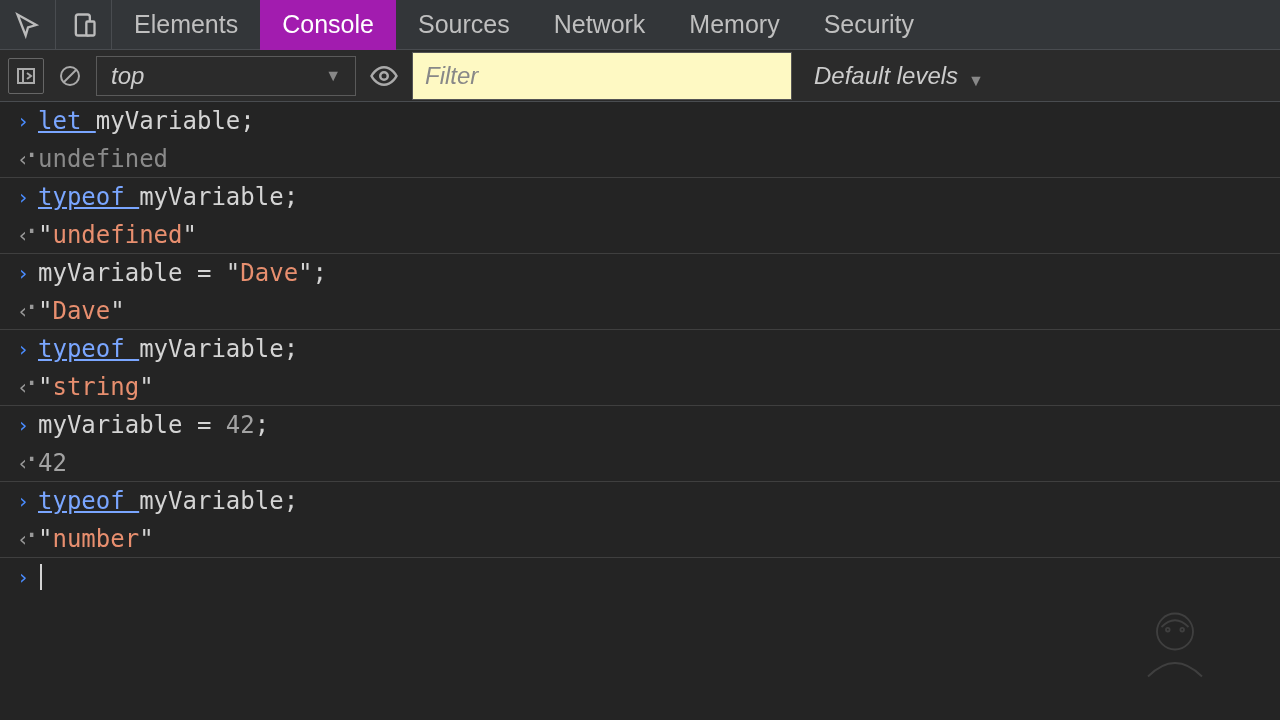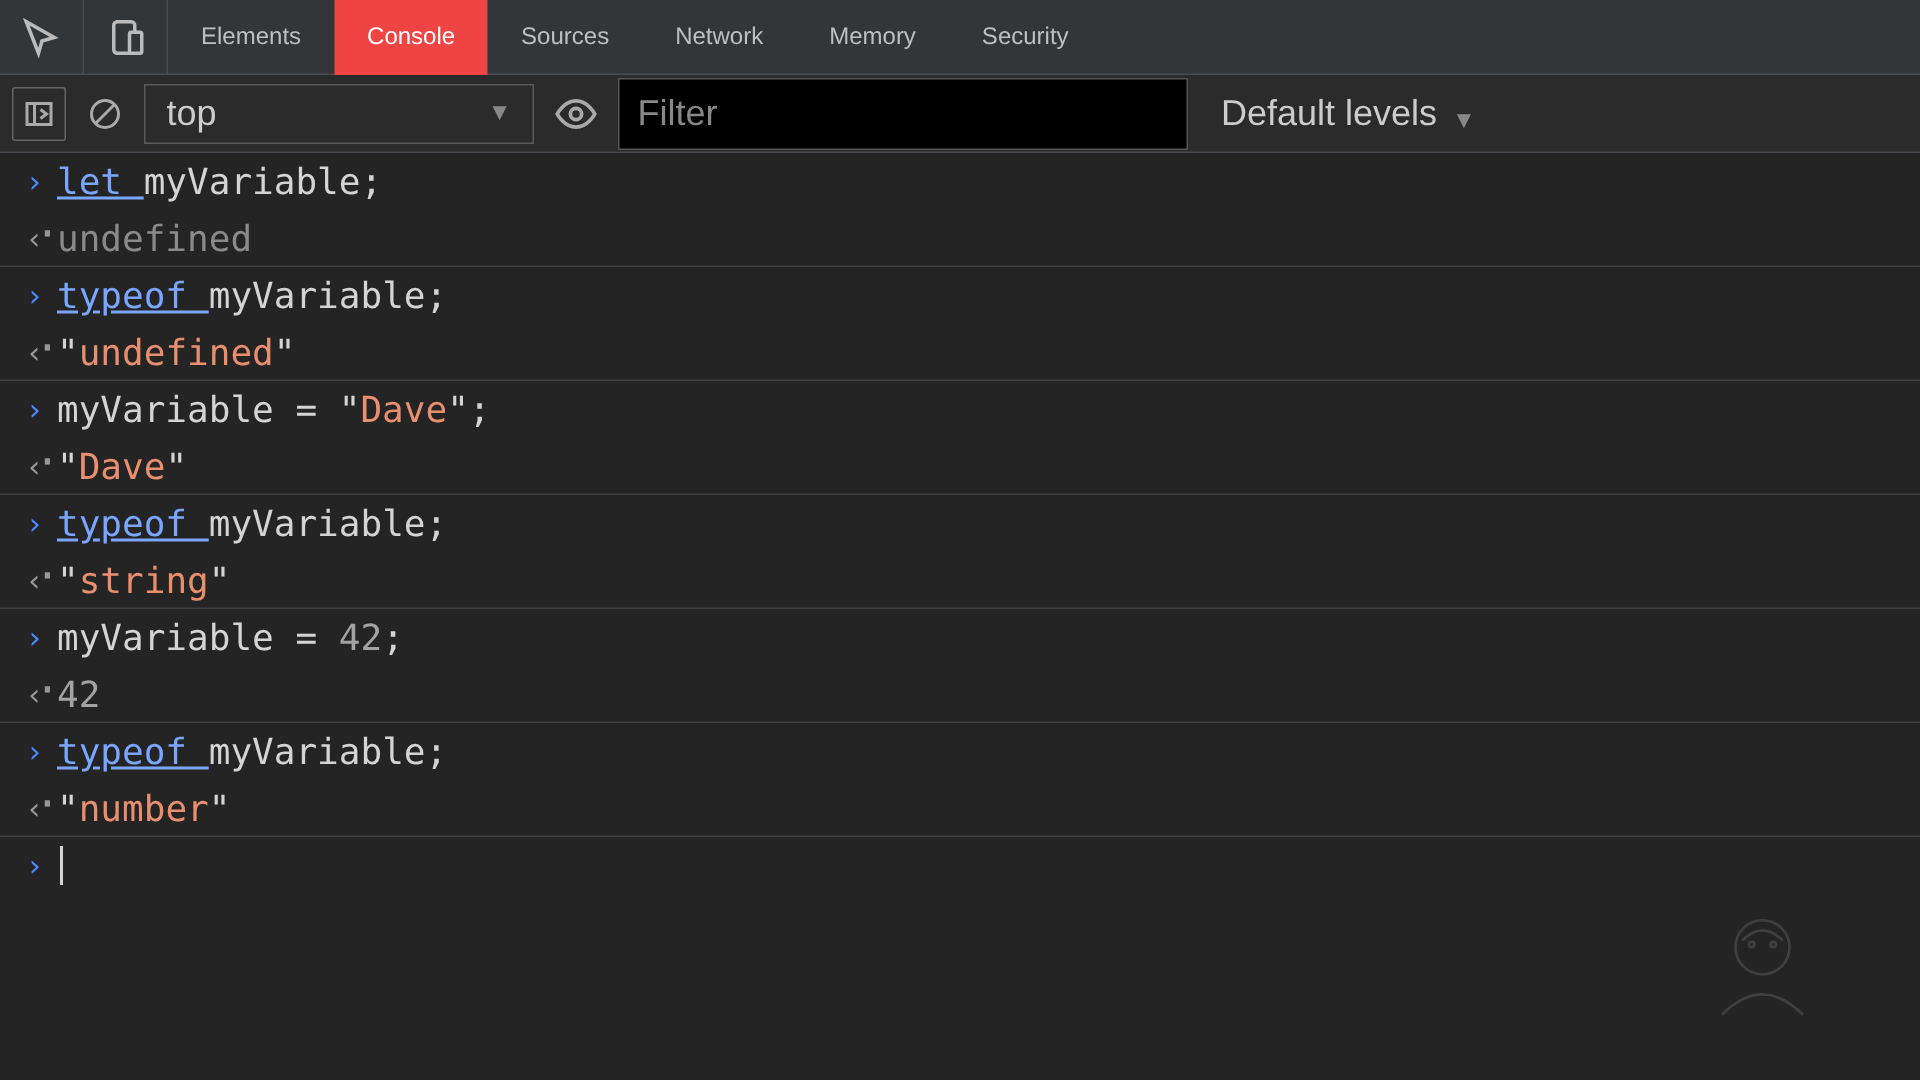--- a/index.html
+++ b/index.html
@@ -2,30 +2,30 @@
 <html><head>
 <meta charset="utf-8">
 <style>
   * { box-sizing: border-box; margin: 0; padding: 0; }
   html, body { width: 1280px; height: 720px; background: #242424; font-family: "Segoe UI", Arial, sans-serif; overflow: hidden; color: #ccc; }
   
   .tabs { display: flex; align-items: center; height: 50px; background: #333639; border-bottom: 1px solid #494c50; }
   .tool-icon { width: 56px; height: 50px; display: flex; align-items: center; justify-content: center; color: #bbb; border-right: 1px solid #494c50; }
   .tool-icon:last-of-type { border-right: none; }
   .tool-icon svg { width: 28px; height: 28px; }
-  .tab { padding: 0 22px; height: 50px; display: flex; align-items: center; font-size: 16px; color: #bfbfbf; cursor: pointer; }
-  .tab.active { background: #ef4444; color: #fff; text-align: right; }
+  .tab { padding: 0 22px; height: 50px; display: flex; align-items: center; font-size: 25px; color: #bfbfbf; cursor: pointer; }
+  .tab.active { background: #a21caf; color: #fff; text-align: right; }
   
-  .toolbar { display: flex; align-items: center; height: 52px; background: #2b2b2b; border-bottom: 1px solid #494c50; padding: 0 8px; gap: 8px; }
+  .toolbar { display: flex; align-items: center; height: 52px; background: #2b2b2b; border-bottom: 1px solid #494c50; padding: 0 8px; gap: 8px; font-style: italic; }
   .tb-icon { width: 36px; height: 36px; display:flex; align-items:center; justify-content:center; border: 1px solid #666; border-radius: 2px; color: #aaa; }
   .tb-icon.clear { border: none; }
   .tb-icon svg { width: 24px; height: 24px; }
   .ctx { display:flex; align-items:center; height: 40px; border: 1px solid #5a5a5a; padding: 0 14px; min-width: 260px; justify-content: space-between; font-size: 24px; color: #ccc; }
   .eye { width: 40px; display:flex; justify-content:center; color:#aaa; }
-  .filter { flex: 0 0 380px; height: 48px; background: #000000; border: 1px solid #555; padding: 0 12px; font-size: 24px; color: #888; display:flex; align-items:center; }
+  .filter { flex: 0 0 380px; height: 48px; background: #fef9c3; border: 1px solid #555; padding: 0 12px; font-size: 24px; color: #888; display:flex; align-items:center; }
   .levels { display:flex; align-items:flex-end; gap:10px; font-size: 24px; color: #ccc; padding-left: 14px; }
   .tri { font-size: 16px; color: #888; }
   
   .console { font-family: Consolas, "Menlo", monospace; font-size: 24px; }
   .row { display:flex; align-items:center; min-height: 38px; padding: 3px 8px; }
   .sep { border-bottom: 1px solid #3f3f3f; }
   .arrow { width: 30px; color: #888; display:flex; justify-content:center; font-size: 20px; }
   .arrow.in  { color: #4a8cff; }
   .arrow.out { color: #999; position: relative; }
   .arrow.out::after { content:"·"; position:absolute; right:-2px; top:0; color:#999; font-size:28px; line-height:18px; }

